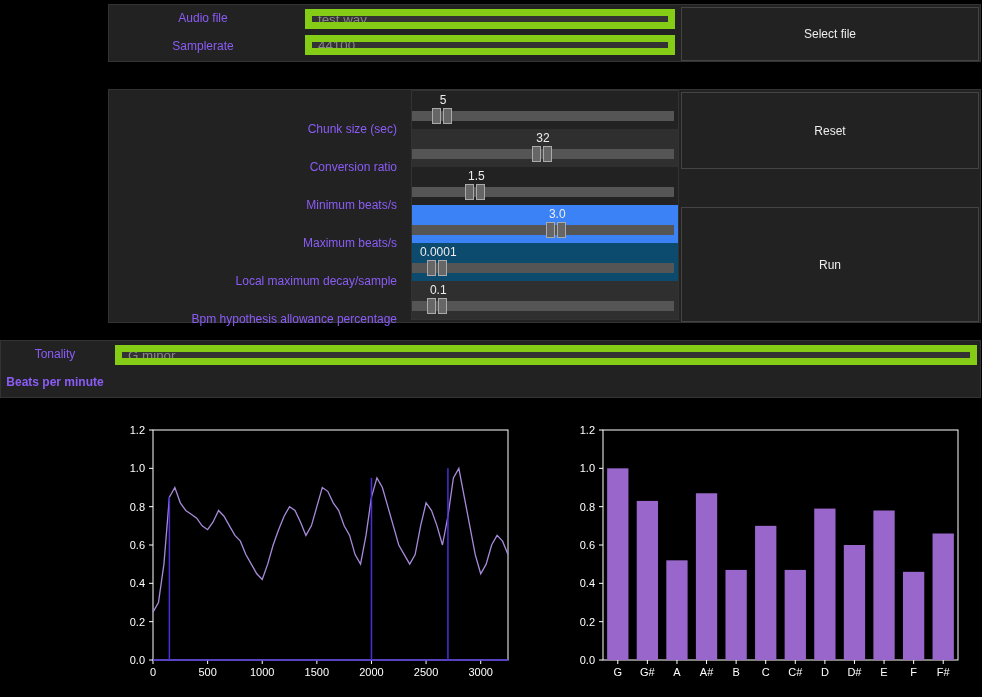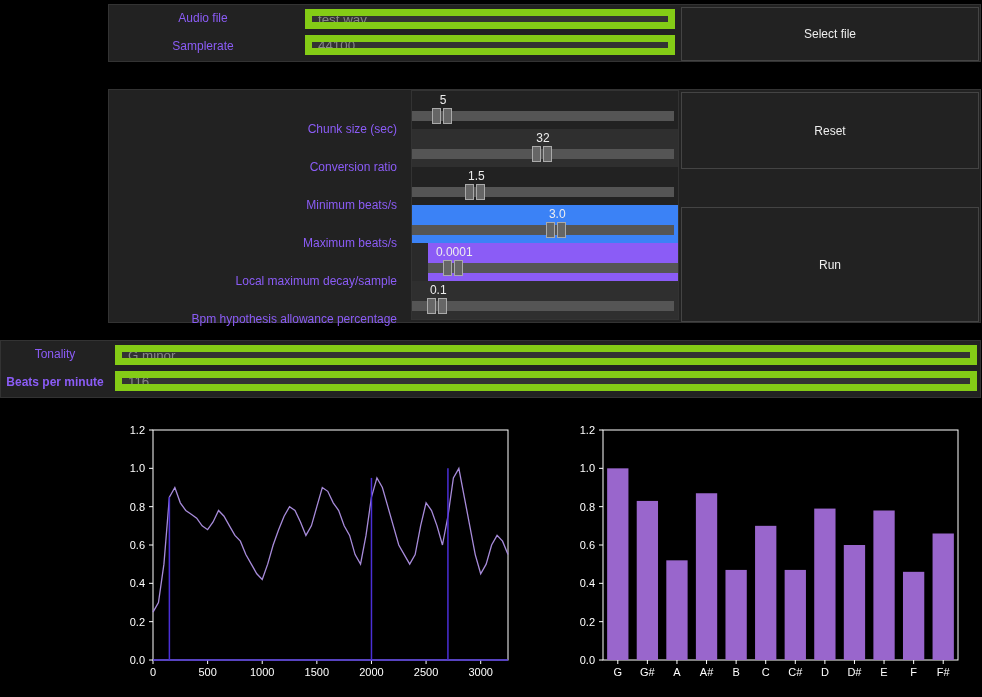--- a/index.html
+++ b/index.html
@@ -149,21 +149,21 @@
     <div class="slider-row" style="background:#3b82f6;">
         <div class="slider-track">
           <div class="slider-bar"></div>
           <div class="slider-value" style="left:145.28px">3.0</div>
           <div class="slider-thumb" style="left:145.28px">
             <div></div>
             <div></div>
           </div>
         </div>
       </div>
-    <div class="slider-row" style="background:#8b5cf6;margin-left:16px;">
+    <div class="slider-row" style="background:#0c4a6e;">
         <div class="slider-track">
           <div class="slider-bar"></div>
           <div class="slider-value" style="left:26.28px">0.0001</div>
           <div class="slider-thumb" style="left:26.28px">
             <div></div>
             <div></div>
           </div>
         </div>
       </div>
     <div class="slider-row" style="background:#2f2f2f;">
@@ -183,21 +183,20 @@
   </div>
   <div class="btn" style="position:absolute; left:572px; top:117px; width:296px; height:113px;">
     <span>Run</span>
   </div>
 </div>
 
 <div class="panel" style="position:absolute; left:0px; top:340px; width:979px; height:56px;">
   <div class="label" style="position:absolute; left:0; top:6px; width:108px;">Tonality</div>
   <div class="label" style="position:absolute; left:0; top:34px; width:108px;font-weight:bold;">Beats per minute</div>
   <input class="input-dark" style="position: absolute; left: 114px; top: 4px; width: 862px;" value="G minor">
-  <input class="input-dark" style="position: absolute; left: 114px; top: 30px; width: 862px;" value="116">
 </div>
 
 <div class="chart-box" style="left:108px; top:415px; width:420px; height:275px;">
   <svg id="linechart-svg" width="420" height="275" style="position:absolute;">
       <rect x="45" y="15" width="355" height="230" fill="none" stroke="#fff" stroke-width="1"></rect>
       <line x1="41" y1="245" x2="45" y2="245" stroke="#fff"></line>
       <text x="37" y="249" text-anchor="end" fill="#fff" font-size="11">0.0</text>
       <line x1="41" y1="206.66666666666666" x2="45" y2="206.66666666666666" stroke="#fff"></line>
       <text x="37" y="210.66666666666666" text-anchor="end" fill="#fff" font-size="11">0.2</text>
       <line x1="41" y1="168.33333333333331" x2="45" y2="168.33333333333331" stroke="#fff"></line>

